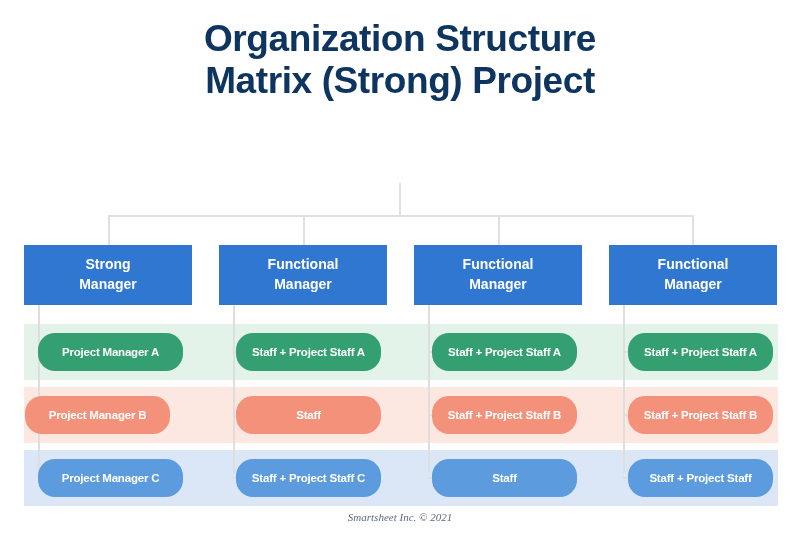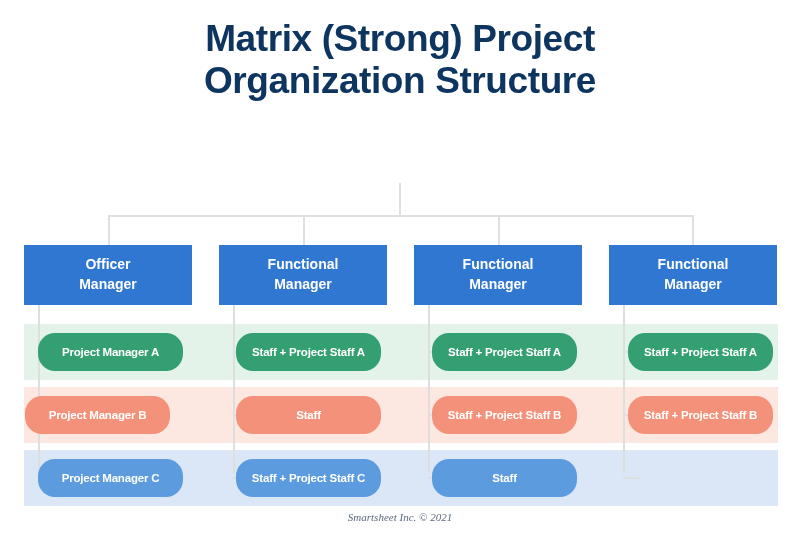--- a/index.html
+++ b/index.html
@@ -136,34 +136,34 @@
     font-style: italic;
     font-family: "Liberation Serif", serif;
   }
 </style>
 </head>
 <body>
 
 <div id="stage">
 
   <div class="title">
+    <span class="ln">Organization Structure</span>
     <span class="ln">Matrix (Strong) Project</span>
-    <span class="ln">Organization Structure</span>
   </div>
 
 
   <div class="conn conn-v" style="left:399px; top:183px; height:32px;"></div>
   <div class="conn conn-h" style="left:108px; top:215px; width:584px;"></div>
   <div class="conn conn-v" style="left:108px; top:215px; height:30px;"></div>
   <div class="conn conn-v" style="left:303px; top:215px; height:30px;"></div>
   <div class="conn conn-v" style="left:498px; top:215px; height:30px;"></div>
   <div class="conn conn-v" style="left:692px; top:215px; height:30px;"></div>
 
   <div class="mgr-box" style="left:24px;">
-    <span class="l1">Officer</span>
+    <span class="l1">Strong</span>
     <span class="l2">Manager</span>
   </div>
   <div class="mgr-box" style="left:219px;">
     <span class="l1">Functional</span>
     <span class="l2">Manager</span>
   </div>
   <div class="mgr-box" style="left:414px;">
     <span class="l1">Functional</span>
     <span class="l2">Manager</span>
   </div>
@@ -204,16 +204,17 @@
   <div class="cell cell-green" style="left:628px; top:333px;">Staff + Project Staff A</div>
 
   <div class="cell cell-pink" style="left:25px;  top:396px;">Project Manager B</div>
   <div class="cell cell-pink" style="left:236px; top:396px;">Staff</div>
   <div class="cell cell-pink" style="left:432px; top:396px;">Staff + Project Staff B</div>
   <div class="cell cell-pink" style="left:628px; top:396px;">Staff + Project Staff B</div>
 
   <div class="cell cell-blue" style="left:38px;  top:459px;">Project Manager C</div>
   <div class="cell cell-blue" style="left:236px; top:459px;">Staff + Project Staff C</div>
   <div class="cell cell-blue" style="left:432px; top:459px;">Staff</div>
+  <div class="cell cell-blue" style="left:628px; top:459px;">Staff + Project Staff</div>
 
   <div class="footer">Smartsheet Inc. © 2021</div>
 
 </div>
 
 </body></html>

